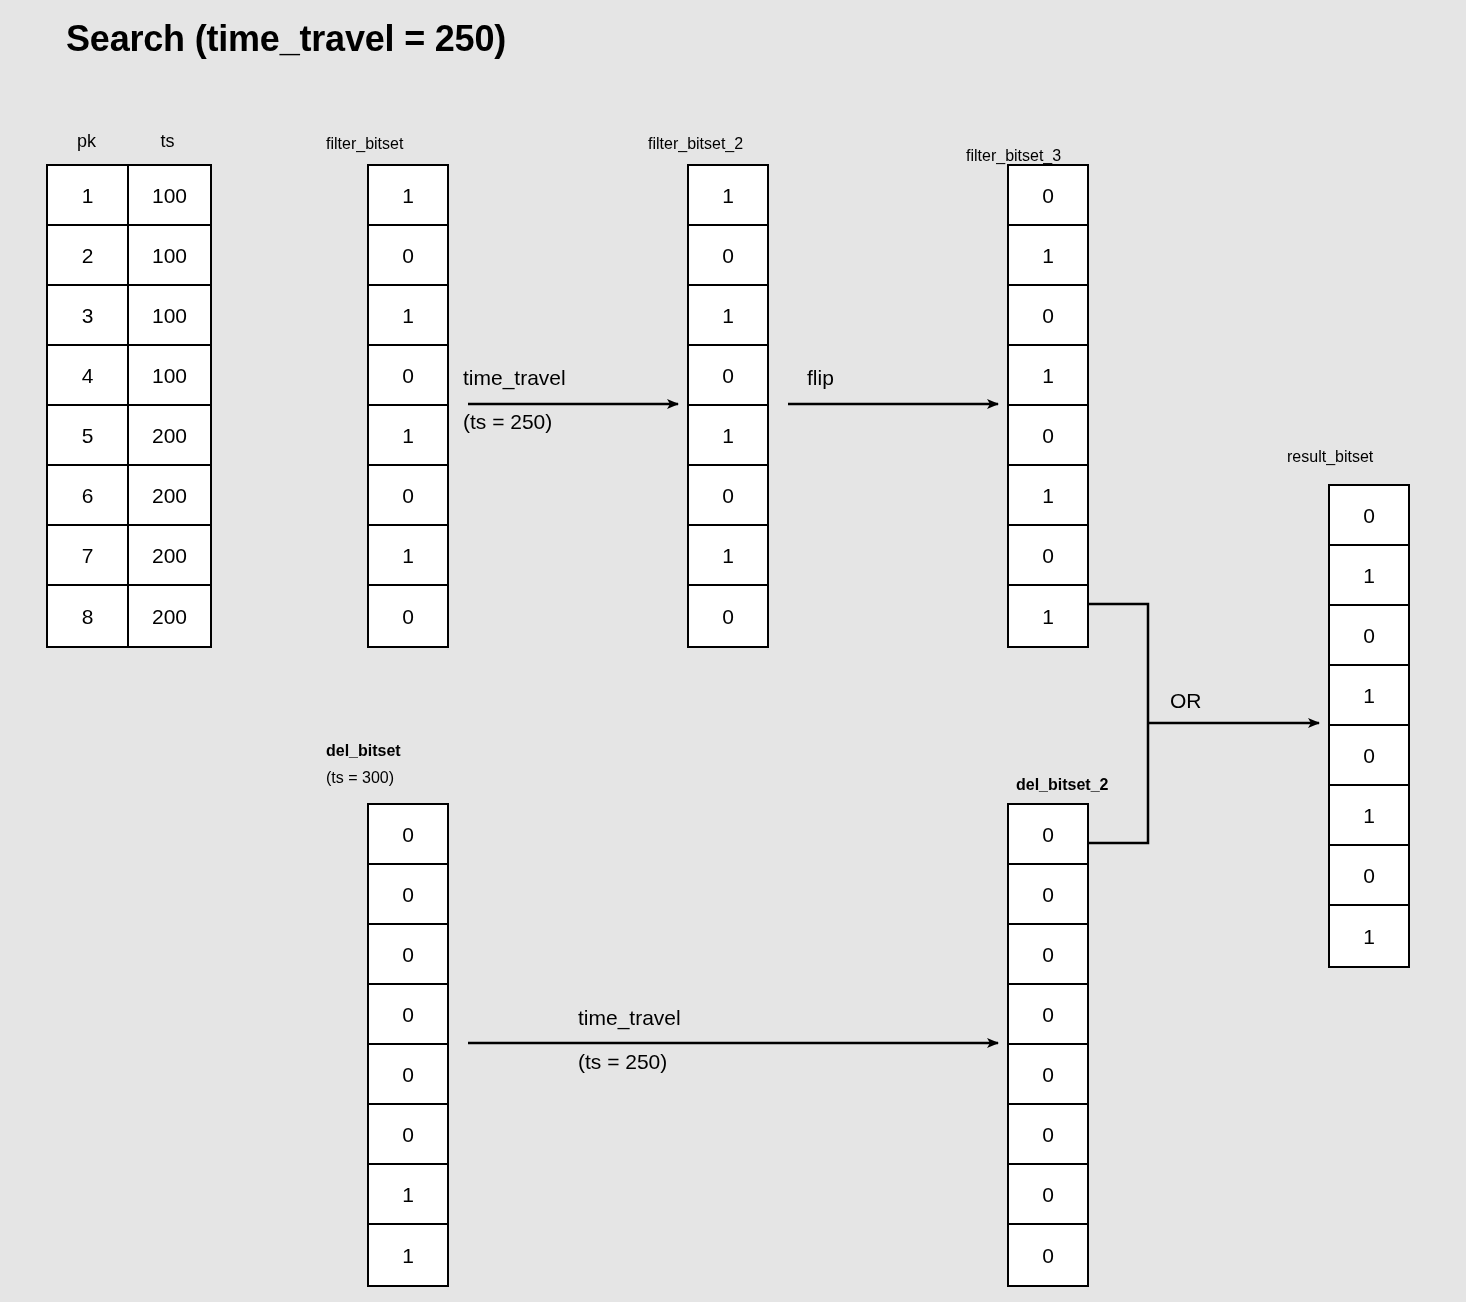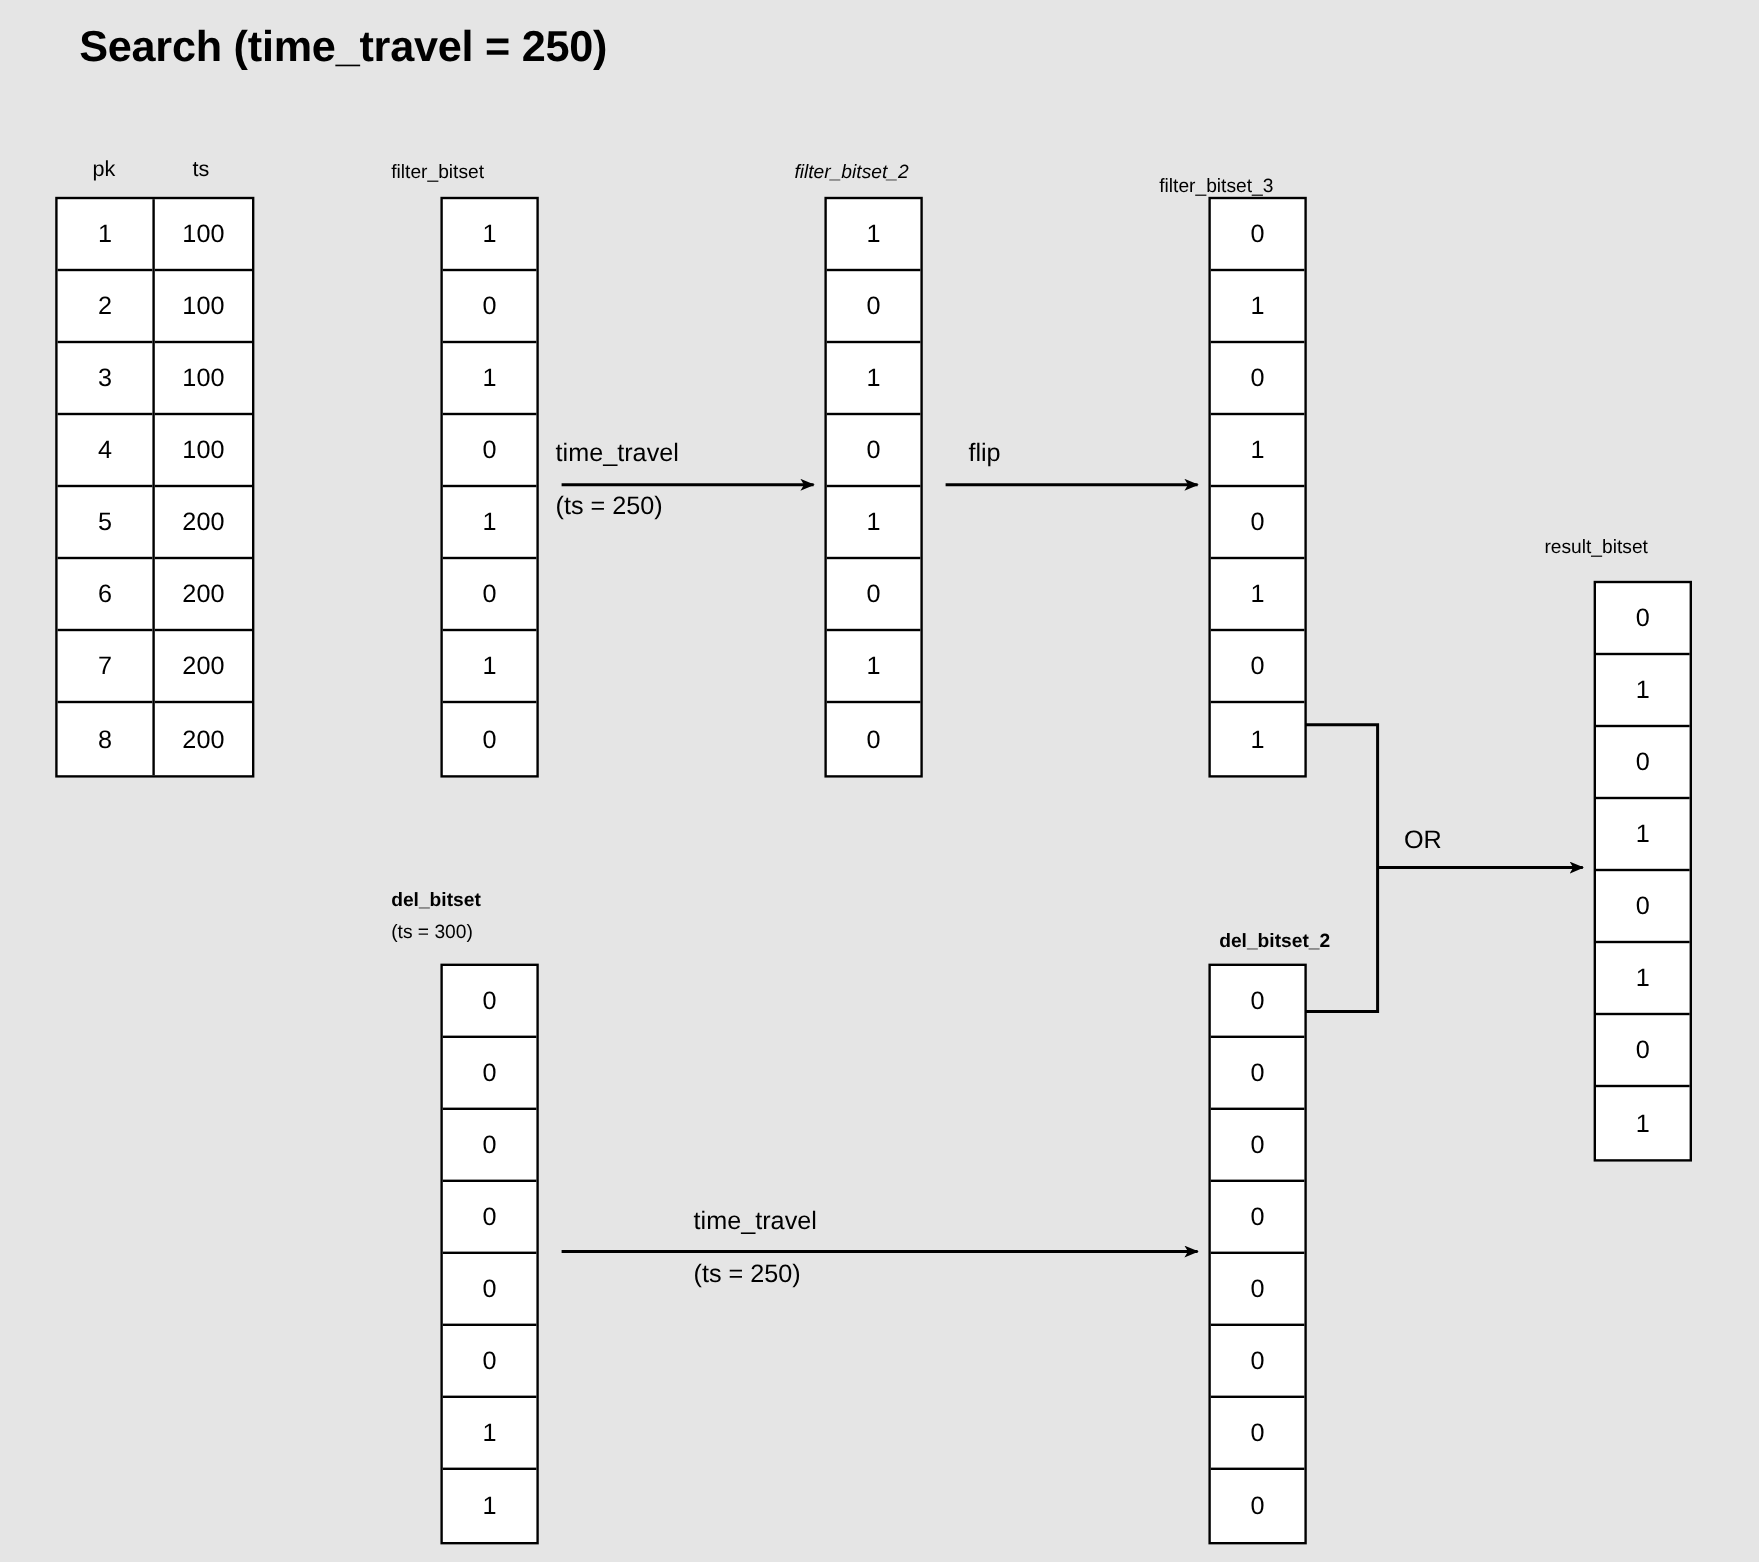--- a/index.html
+++ b/index.html
@@ -145,21 +145,21 @@
     <div class="cell">1</div>
     <div class="cell">0</div>
     <div class="cell">1</div>
     <div class="cell">0</div>
     <div class="cell">1</div>
     <div class="cell">0</div>
     <div class="cell">1</div>
     <div class="cell">0</div>
   </div>
 
-  <div class="cap" style="left:662px; top:131px; width:164px;font-style:italic;">filter_bitset_2</div>
+  <div class="cap" style="left:648px; top:131px; width:164px;">filter_bitset_2</div>
   <div class="col" style="left:687px; top:164px;">
     <div class="cell">1</div>
     <div class="cell">0</div>
     <div class="cell">1</div>
     <div class="cell">0</div>
     <div class="cell">1</div>
     <div class="cell">0</div>
     <div class="cell">1</div>
     <div class="cell">0</div>
   </div>

